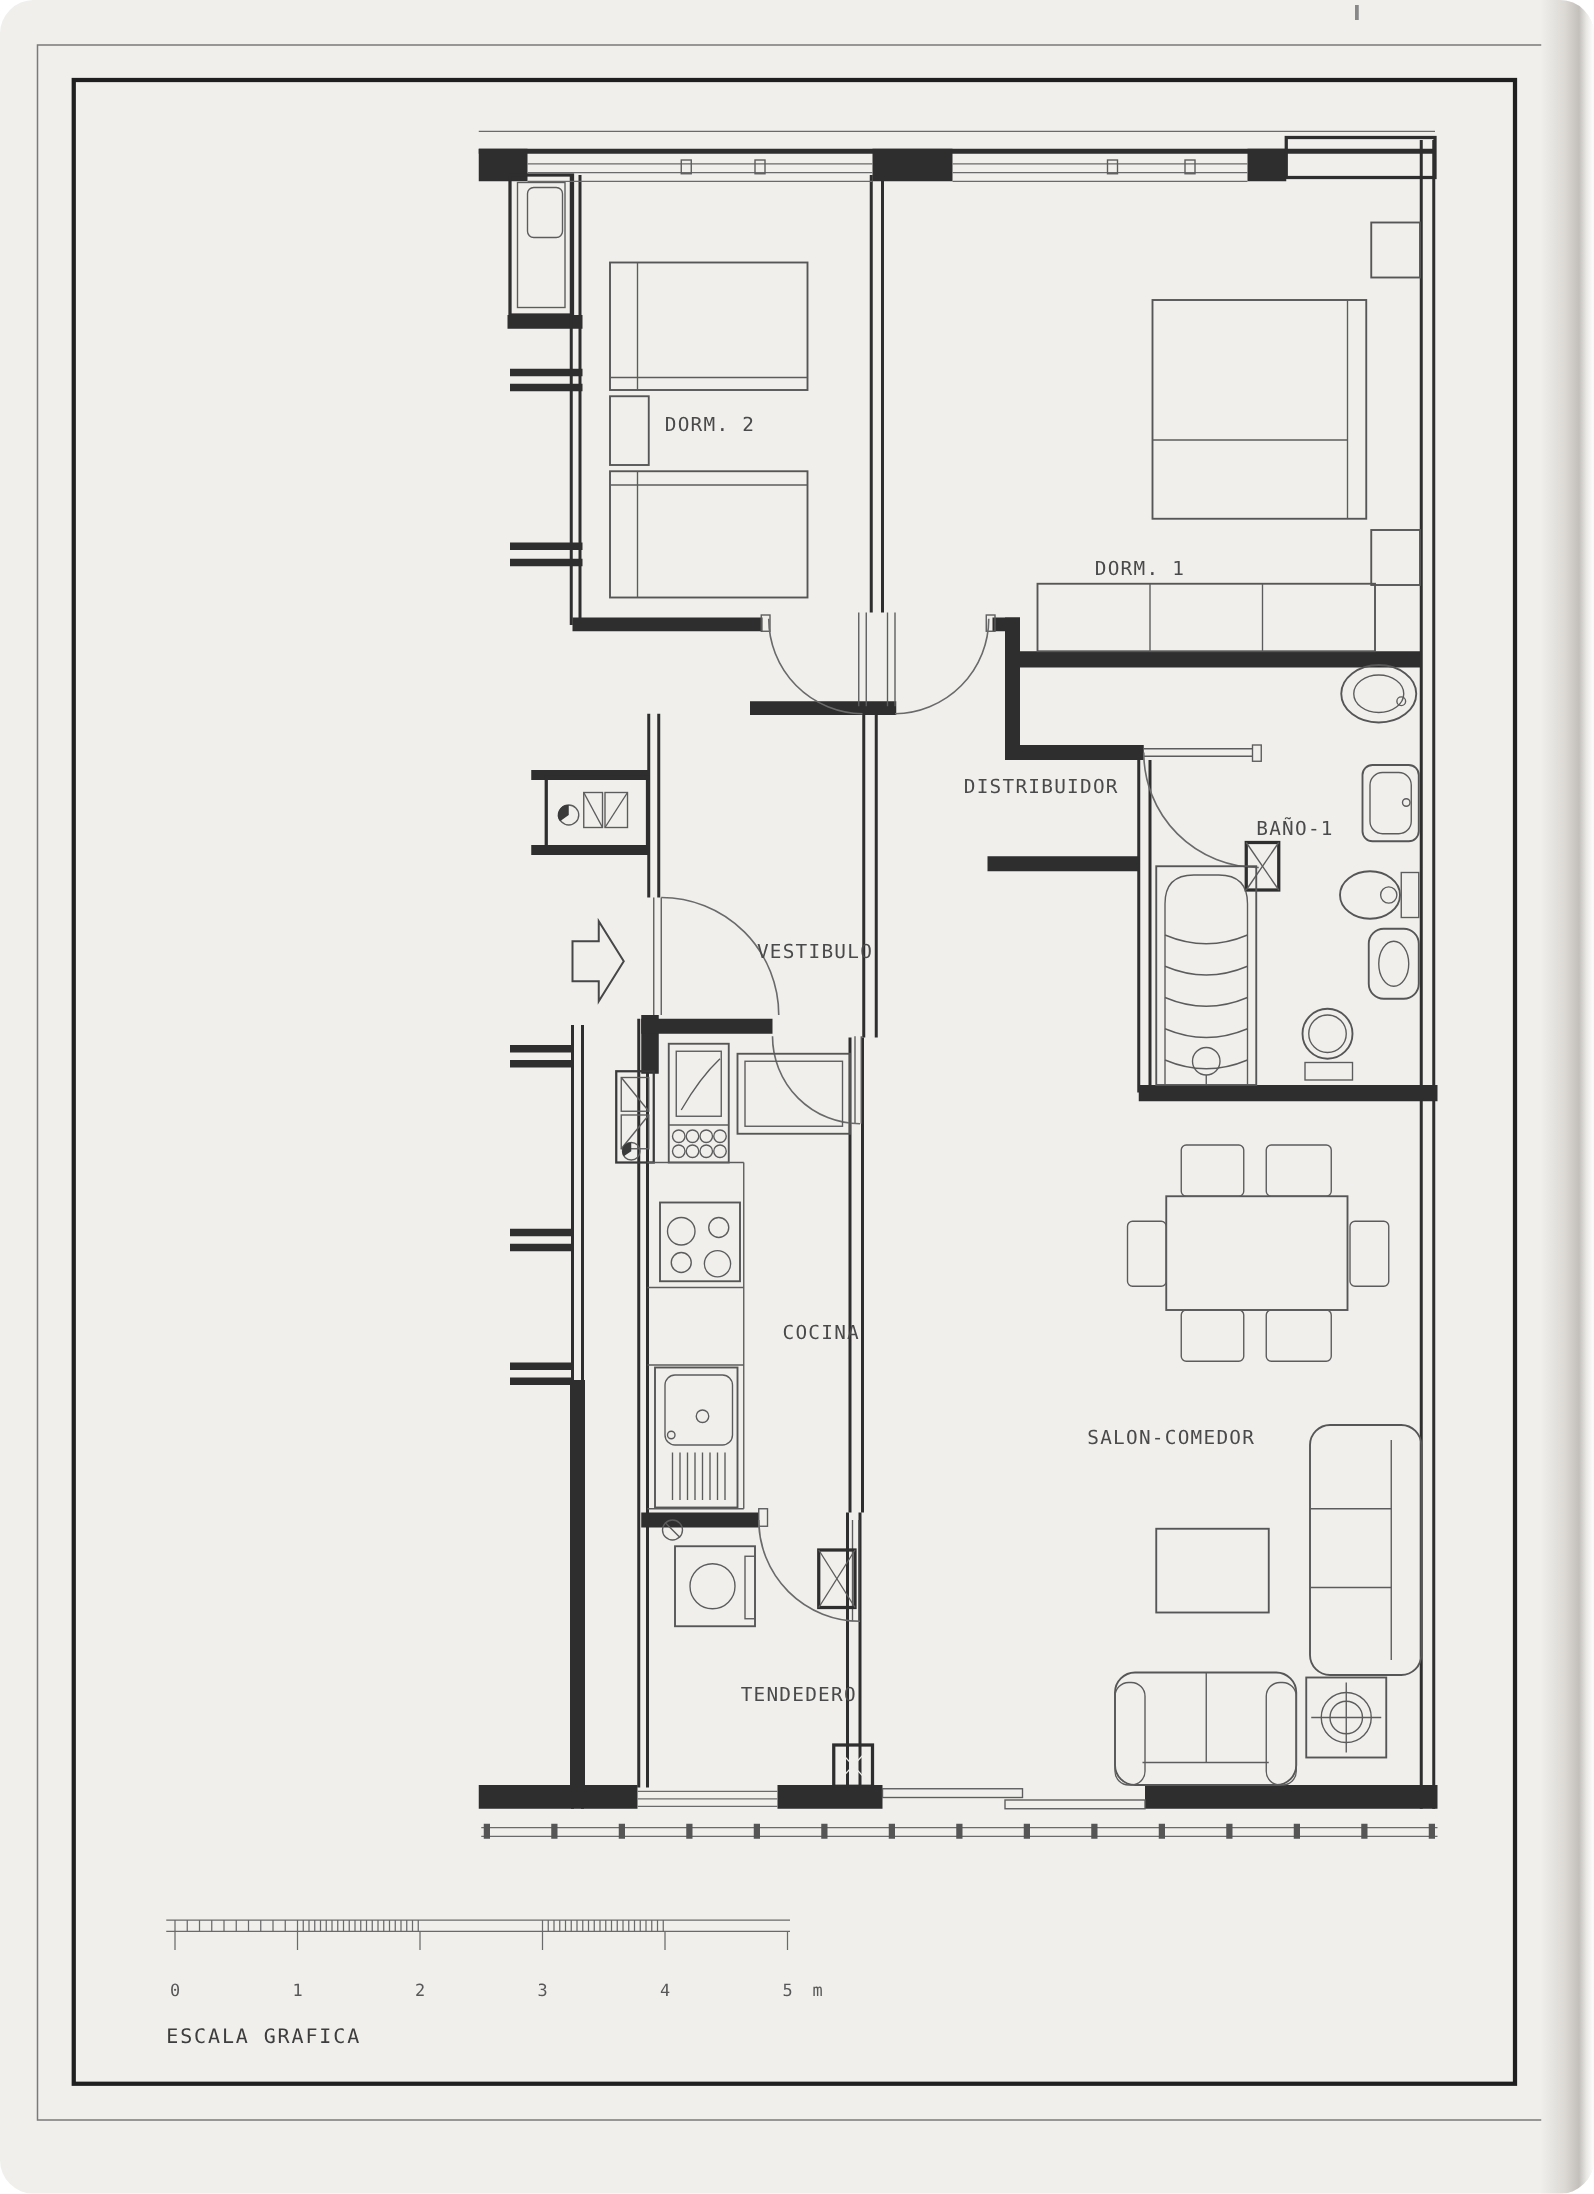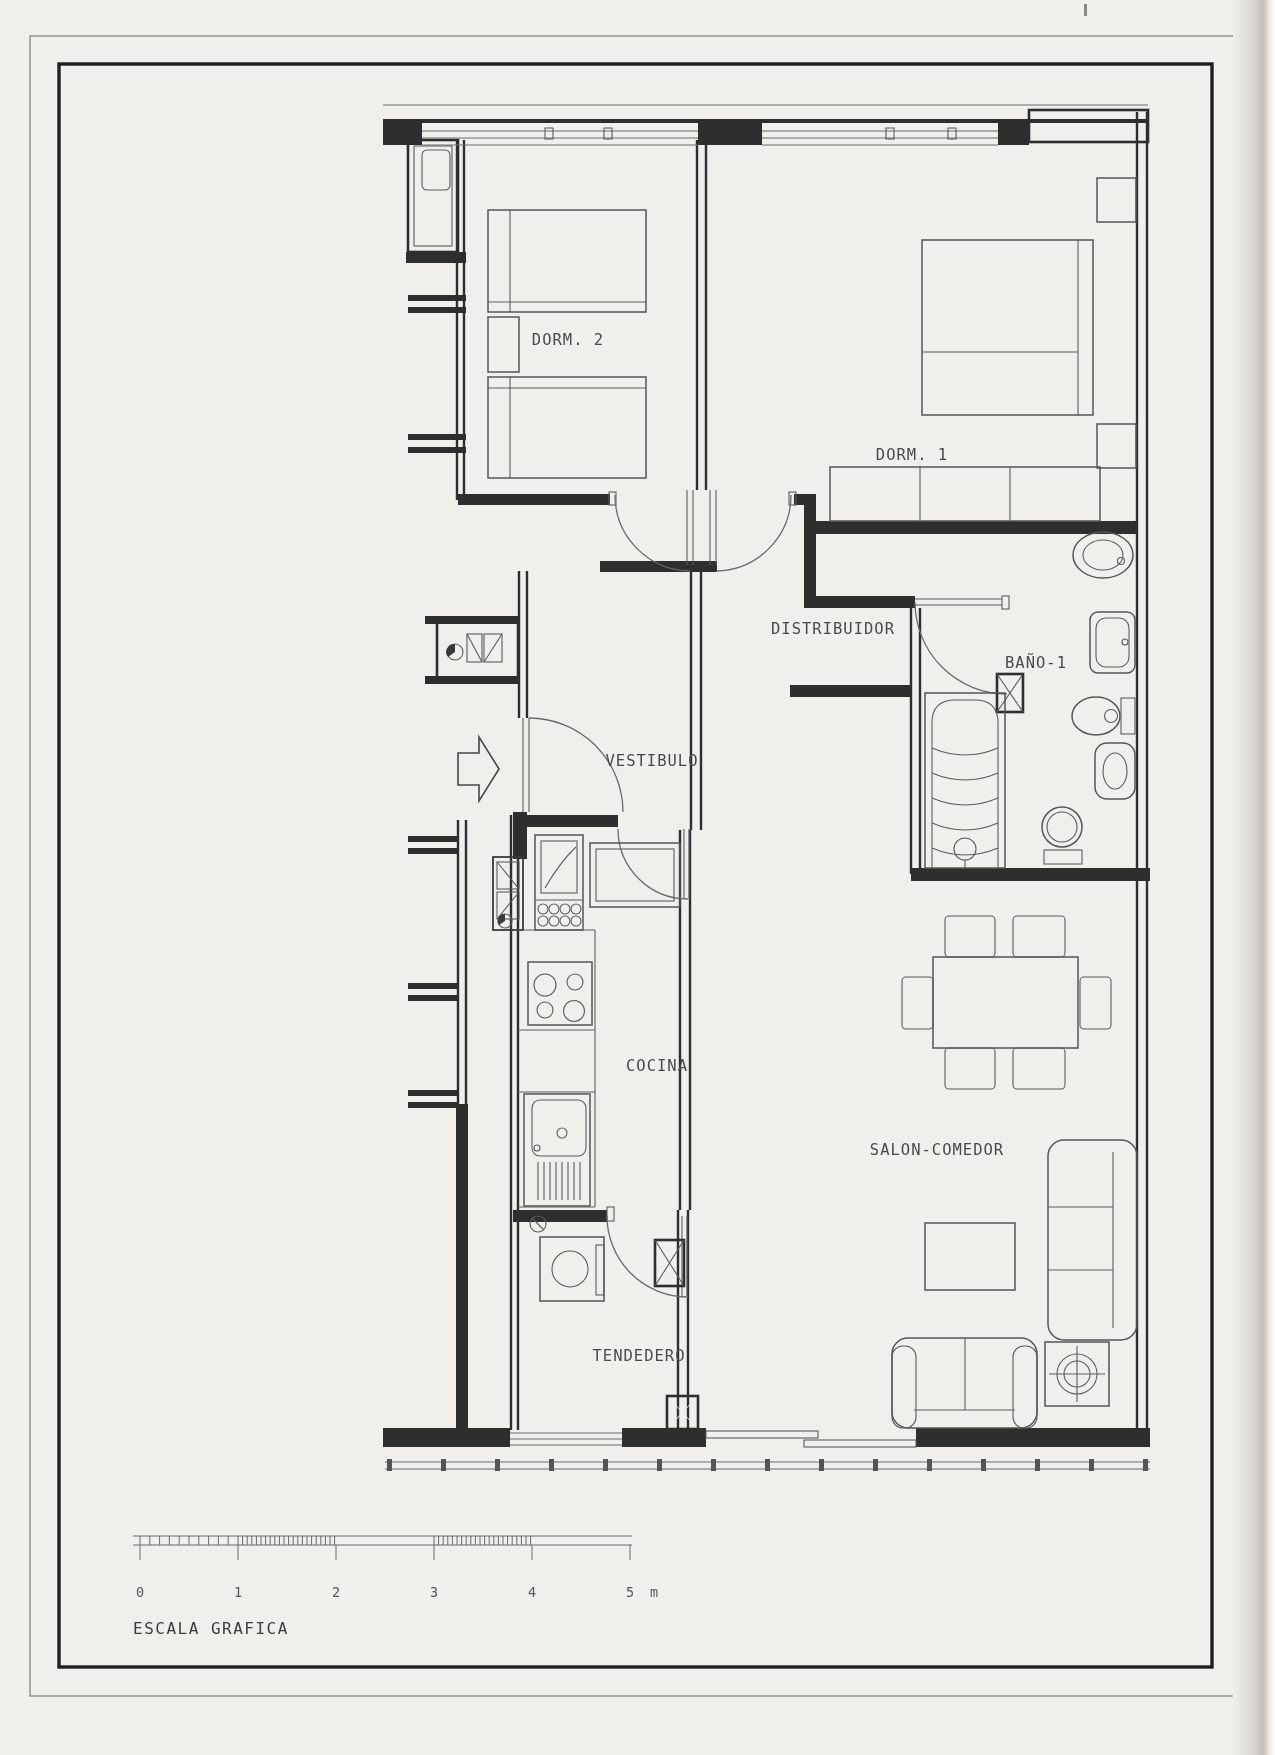--- a/index.html
+++ b/index.html
@@ -2,20 +2,21 @@
 <html><head>
 <meta charset="utf-8">
 <style>
   html,body{margin:0;padding:0;background:#ffffff;}
   .page{
     position:relative;
     width:1275px;height:1755px;
     background:#f0efec;
     overflow:hidden;
     font-family:"DejaVu Sans Mono", monospace;
+    border-radius:27px;
   }
   svg{position:absolute;left:0;top:0;}
   
   .wl{stroke:#2e2e2e;stroke-width:2.4;fill:none;stroke-linecap:butt}
   .wf{fill:#2e2e2e;stroke:none}
   .w1{stroke:#6a6a6a;stroke-width:1;fill:none}
   .fx{stroke:#565656;stroke-width:1.5;fill:none}
   .fx2{stroke:#5c5c5c;stroke-width:1.1;fill:none}
   .arc{stroke:#6a6a6a;stroke-width:1.3;fill:none}
   .frame-outer{stroke:#7b7a77;stroke-width:1.2;fill:none}

